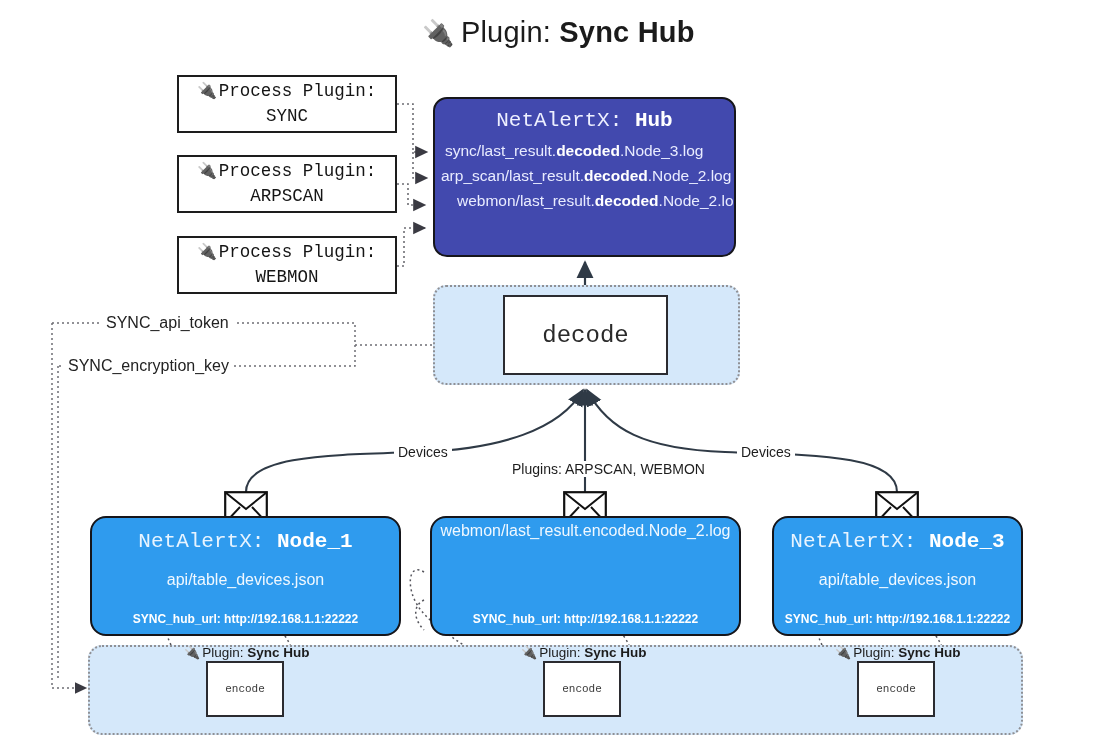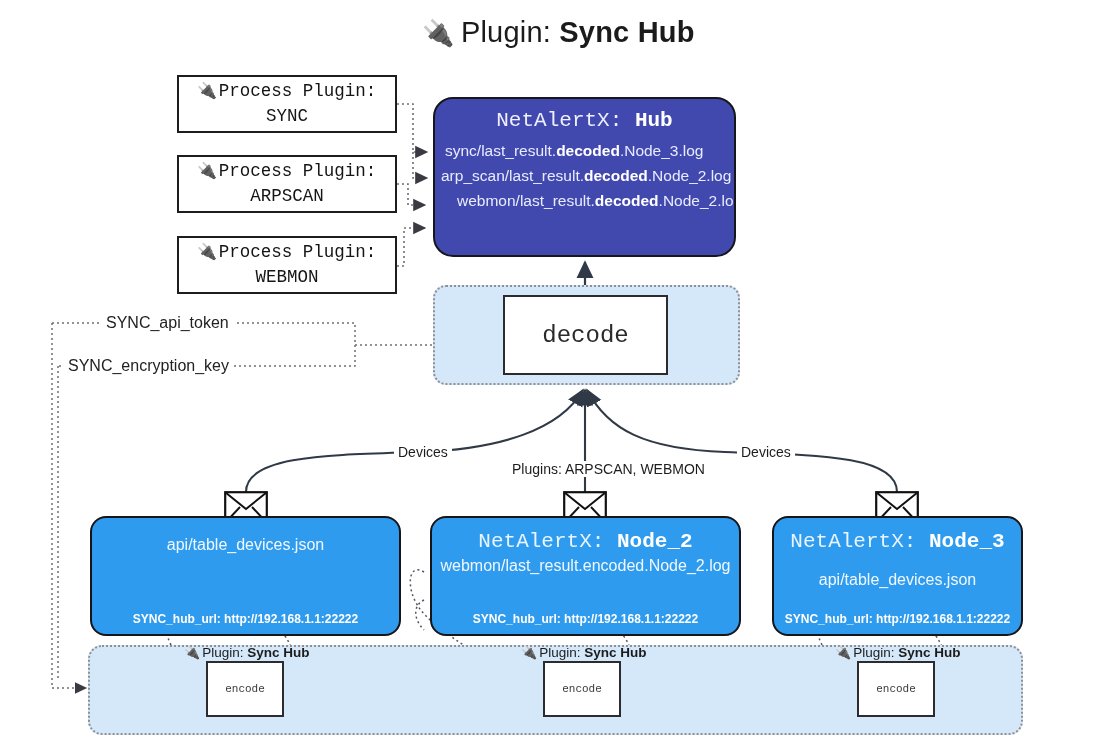--- a/index.html
+++ b/index.html
@@ -29,21 +29,21 @@
   .procbox .l1{white-space:nowrap;}
   .procbox .l1 .ic{font-family:"Liberation Sans",sans-serif;font-size:16px;margin-right:1px;}
 
   
   #hub-url{
     position:absolute;left:443px;top:76px;width:300px;text-align:center;
     font-size:12.5px;font-weight:bold;color:#232323;
   }
   #hub{
     position:absolute;left:433px;top:97px;width:303px;height:160px;
-    background:#4249ae;border:2.5px solid #16161b;border-radius:20px;
+    background:#4249ae;border:2.5px solid #16161b;border-radius:14px;
     box-sizing:border-box;color:#ffffff;overflow:hidden;
   }
   #hub .hub-title{
     font-family:"Liberation Mono",monospace;font-size:21px;
     text-align:center;margin-top:10px;color:#eef0ff;
   }
   #hub .hub-title b{color:#ffffff;}
   #hub .loglist{margin-top:6px;}
   #hub .logline{
     font-size:15.5px;color:#e9ecff;white-space:nowrap;line-height:1.62;
@@ -224,28 +224,28 @@
   <svg class="envelope" style="left:563px;top:491px;" viewBox="0 0 44 33">
     <rect x="1.2" y="1.2" width="41.6" height="30.6" fill="#fff" stroke="#111" stroke-width="2.2"></rect>
     <path d="M1.2,1.2 L22,18 L42.8,1.2 M1.2,31.8 L16,16 M42.8,31.8 L28,16" fill="none" stroke="#111" stroke-width="2"></path>
   </svg>
   <svg class="envelope" style="left:875px;top:491px;" viewBox="0 0 44 33">
     <rect x="1.2" y="1.2" width="41.6" height="30.6" fill="#fff" stroke="#111" stroke-width="2.2"></rect>
     <path d="M1.2,1.2 L22,18 L42.8,1.2 M1.2,31.8 L16,16 M42.8,31.8 L28,16" fill="none" stroke="#111" stroke-width="2"></path>
   </svg>
 
   <div class="node" style="left:90px;top:516px;width:311px;height:120px;">
+    <div class="ntitle">
+      <span>NetAlertX:</span> <b>Node_1</b>
+    </div>
     <div class="nline" style="margin-top:14px;">api/table_devices.json</div>
     <div class="nurl">SYNC_hub_url: http://192.168.1.1:22222</div>
   </div>
 
   <div class="node" style="left:430px;top:516px;width:311px;height:120px;">
-    <div class="ntitle">
-      <span>NetAlertX:</span> <b>Node_2</b>
-    </div>
     <div class="nline">webmon/last_result.encoded.Node_2.log</div>
     <div class="nurl">SYNC_hub_url: http://192.168.1.1:22222</div>
   </div>
 
   <div class="node" style="left:772px;top:516px;width:251px;height:120px;">
     <div class="ntitle">
       <span>NetAlertX:</span> <b>Node_3</b>
     </div>
     <div class="nline" style="margin-top:14px;">api/table_devices.json</div>
     <div class="nurl">SYNC_hub_url: http://192.168.1.1:22222</div>

